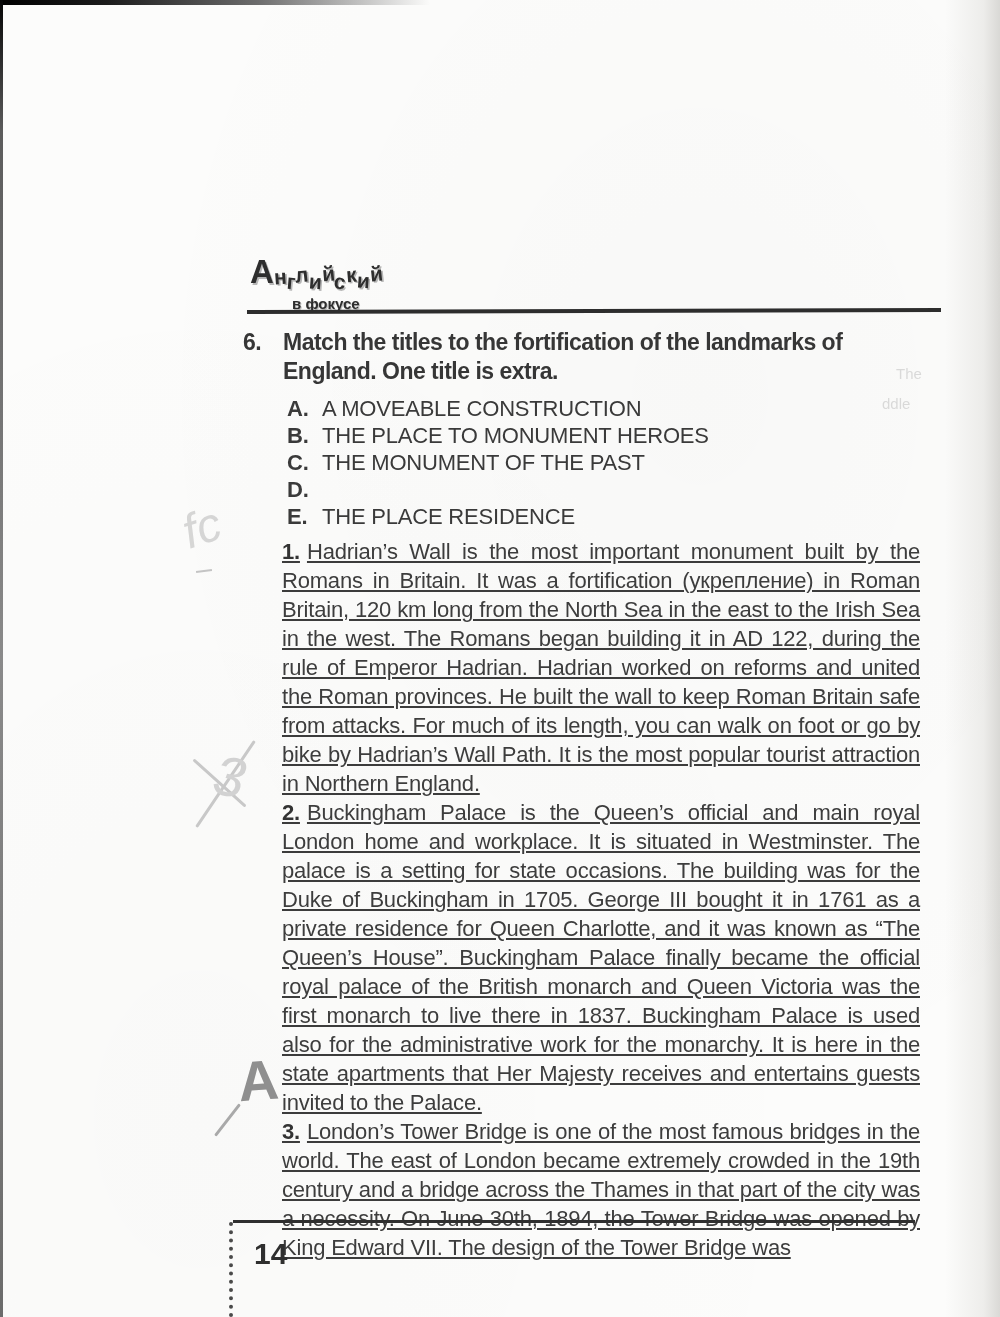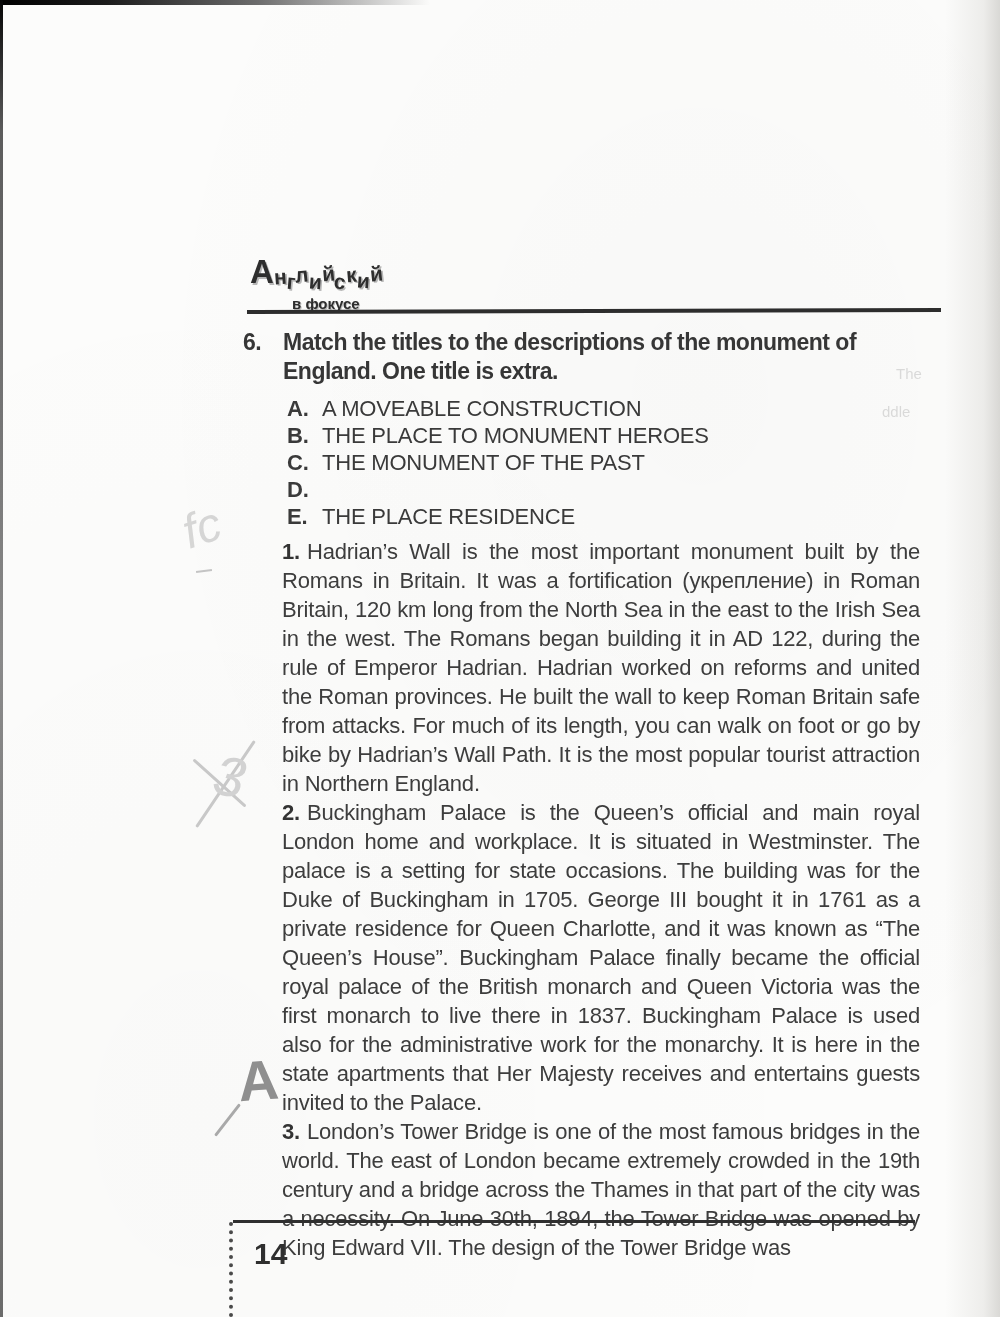--- a/index.html
+++ b/index.html
@@ -44,21 +44,21 @@
     transform:rotate(-0.15deg);}
   
   .content{position:absolute;left:243px;top:328px;width:677px;}
   .ex-head{display:flex;font-weight:bold;font-size:23px;line-height:29px;
     letter-spacing:-0.5px;color:#363636;}
   .ex-num{width:40px;flex:0 0 40px;}
   .ex-text{flex:1;}
   .titles{margin:9px 0 0 44px;font-size:22px;line-height:27px;letter-spacing:-0.2px;color:#3a3a3a;}
   .title-row{display:flex;}
   .title-letter{width:35px;flex:0 0 35px;font-weight:bold;}
-  .paras{margin:7px 0 9px 39px;width:638px;}
+  .paras{margin:7px 0 9px 39px;width:638px;text-decoration:underline;}
   .paras p{margin:0;font-size:22px;line-height:29px;letter-spacing:-0.2px;
     text-align:justify;color:#3d3d3d;hyphens:auto;-webkit-hyphens:auto;}
   .paras p b{margin-right:7px;color:#333;}
   
   .rule-bottom{position:absolute;left:233px;top:1220px;width:682px;height:3px;background:#2f2f2f;}
   .dotted-margin{position:absolute;left:229px;top:1222px;height:95px;width:0;
     border-left:4px dotted #4a4a4a;}
   .page-num{position:absolute;left:254px;top:1237px;font-size:30px;font-weight:bold;color:#2f2f2f;}
   
   .pencil{position:absolute;font-style:italic;pointer-events:none;}
@@ -71,41 +71,41 @@
   .mark2 .s2{width:3px;height:70px;left:30px;top:12px;transform:rotate(-48deg);}
   .mark2 .glyph{position:absolute;left:26px;top:8px;font-size:56px;font-style:italic;
     color:#d2d2d2;transform:rotate(10deg);}
   .mark3{left:238px;top:1048px;font-size:56px;font-weight:600;color:#8f8f8f;
     transform:rotate(-4deg);font-style:normal;}
   .mark3-tail{position:absolute;left:226px;top:1100px;width:3px;height:40px;background:#a9a9a9;
     transform:rotate(38deg);border-radius:2px;}
   
   .ghost{position:absolute;color:#b3b3b3;opacity:.45;filter:blur(0.6px);font-size:15px;}
   .g1{left:896px;top:365px;}
-  .g2{left:882px;top:395px;margin-top:8px;}
+  .g2{left:882px;top:395px;}
 </style>
 </head>
 <body>
 
 <div class="scan">
 
   <div class="edge-top"></div>
   <div class="edge-left"></div>
   <div class="edge-right"></div>
 
   <div class="logo">
     <div class="logo-word"><span class="logo-letter">А</span><span class="logo-letter">н</span><span class="logo-letter">г</span><span class="logo-letter">л</span><span class="logo-letter">и</span><span class="logo-letter">й</span><span class="logo-letter">с</span><span class="logo-letter">к</span><span class="logo-letter">и</span><span class="logo-letter">й</span></div>
     <div class="logo-sub">в фокусе</div>
   </div>
   <div class="rule-top"></div>
 
   <div class="content">
     <div class="ex-head">
       <div class="ex-num">6.</div>
-      <div class="ex-text">Match the titles to the descriptions of the monument of England. One title is extra.</div>
+      <div class="ex-text">Match the titles to the fortification of the landmarks of England. One title is extra.</div>
     </div>
 
     <div class="titles">
       <div class="title-row">
         <span class="title-letter">A.</span>
         <span class="title-text">A MOVEABLE CONSTRUCTION</span>
       </div>
       <div class="title-row">
         <span class="title-letter">B.</span>
         <span class="title-text">THE PLACE TO MONUMENT HEROES</span>

